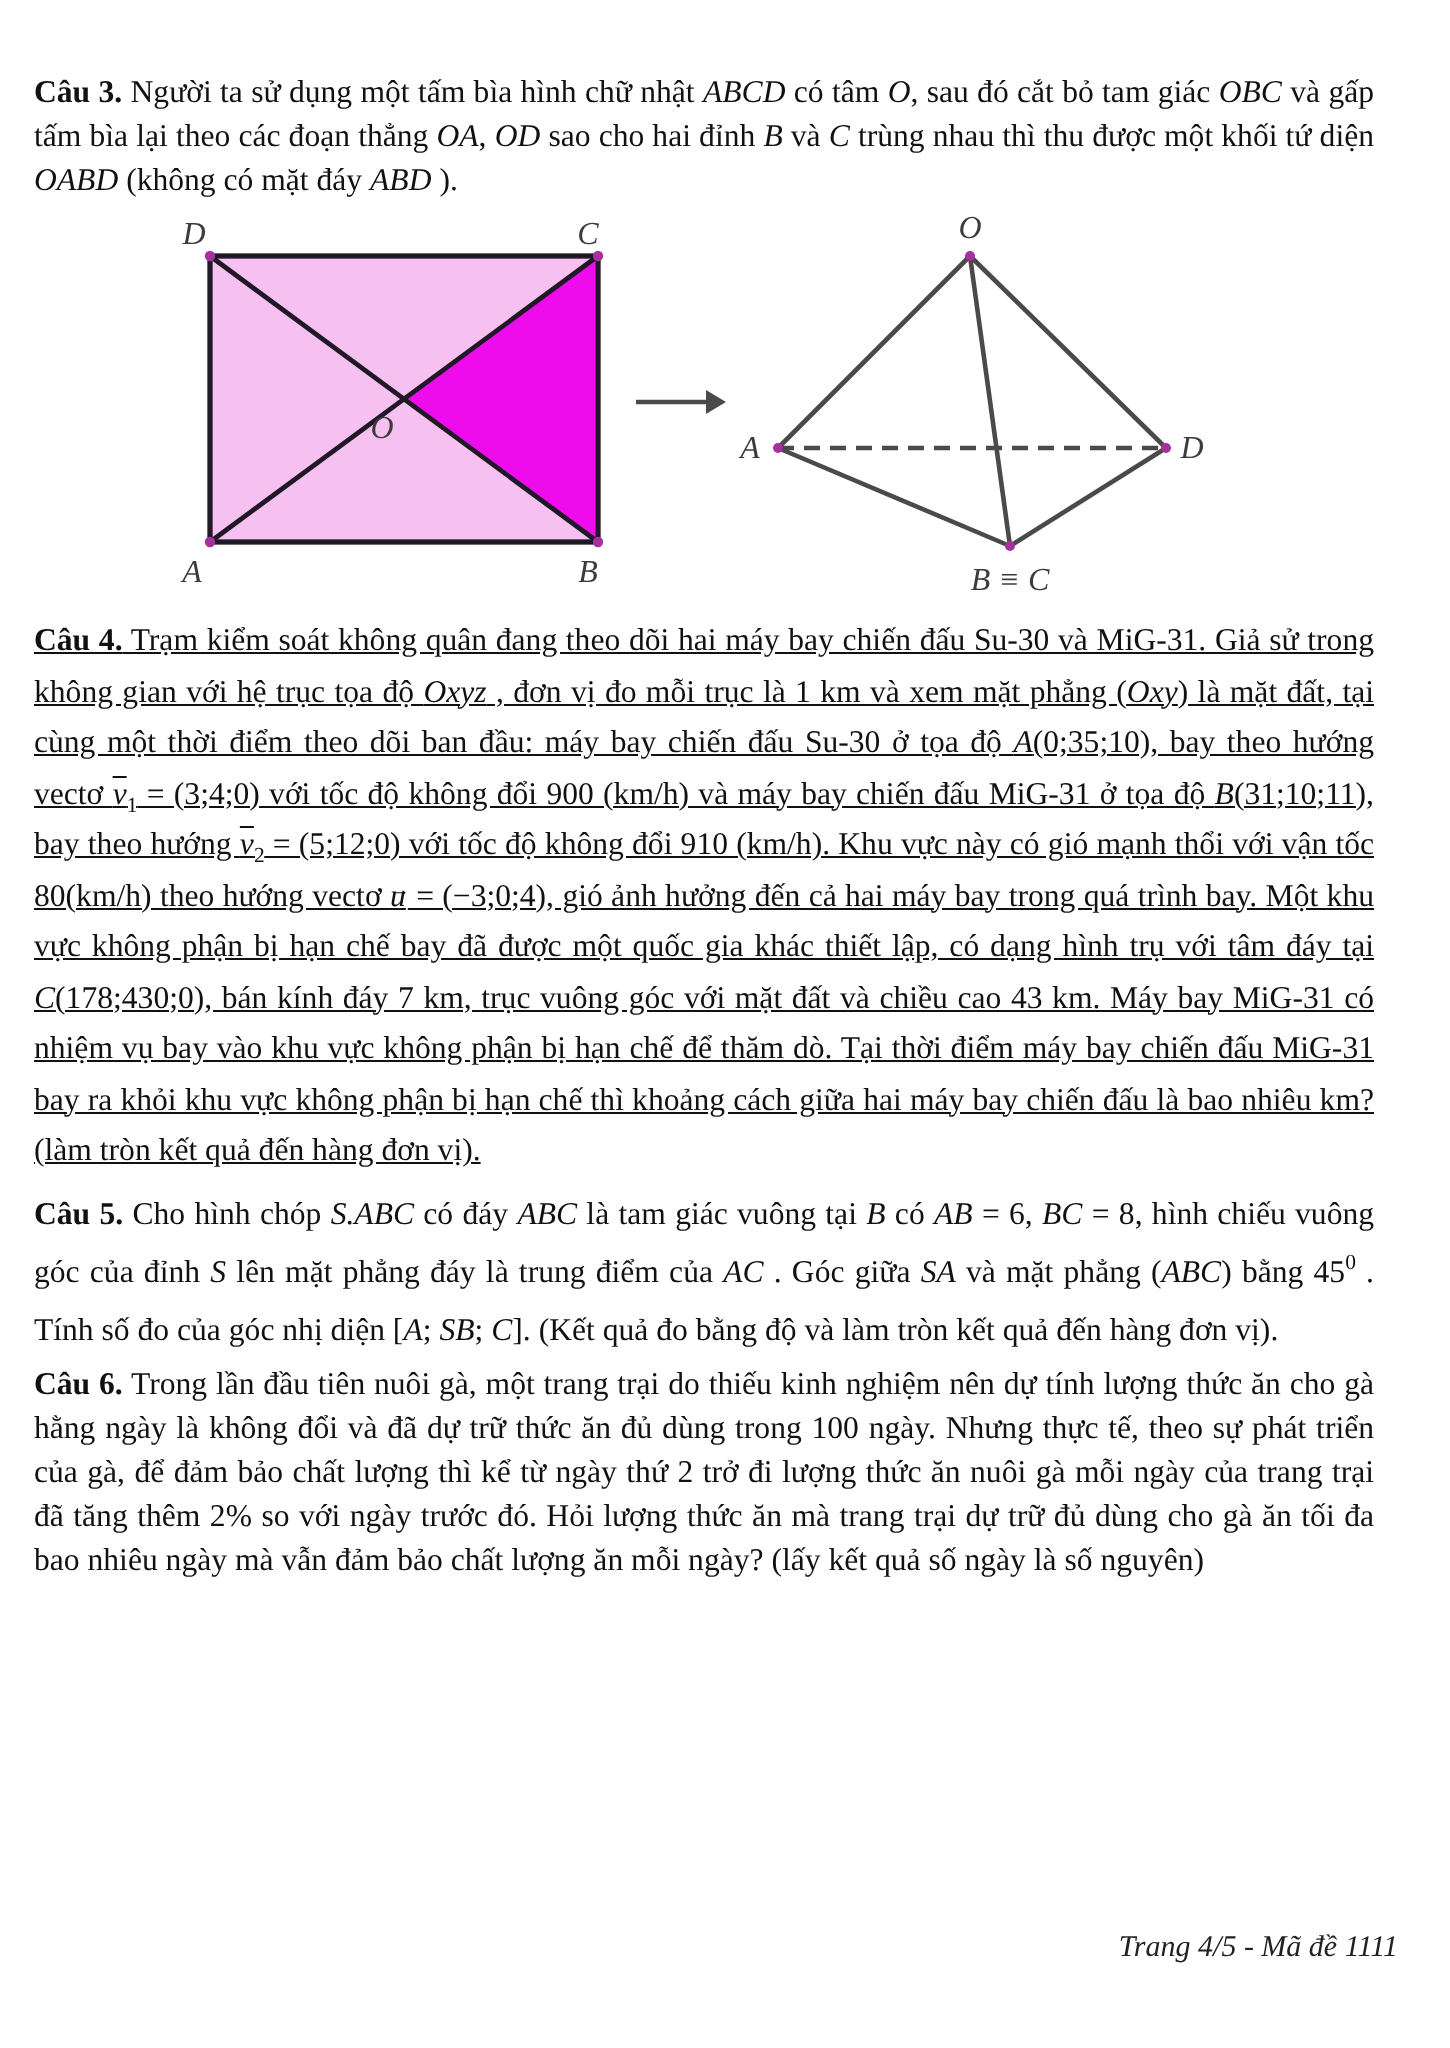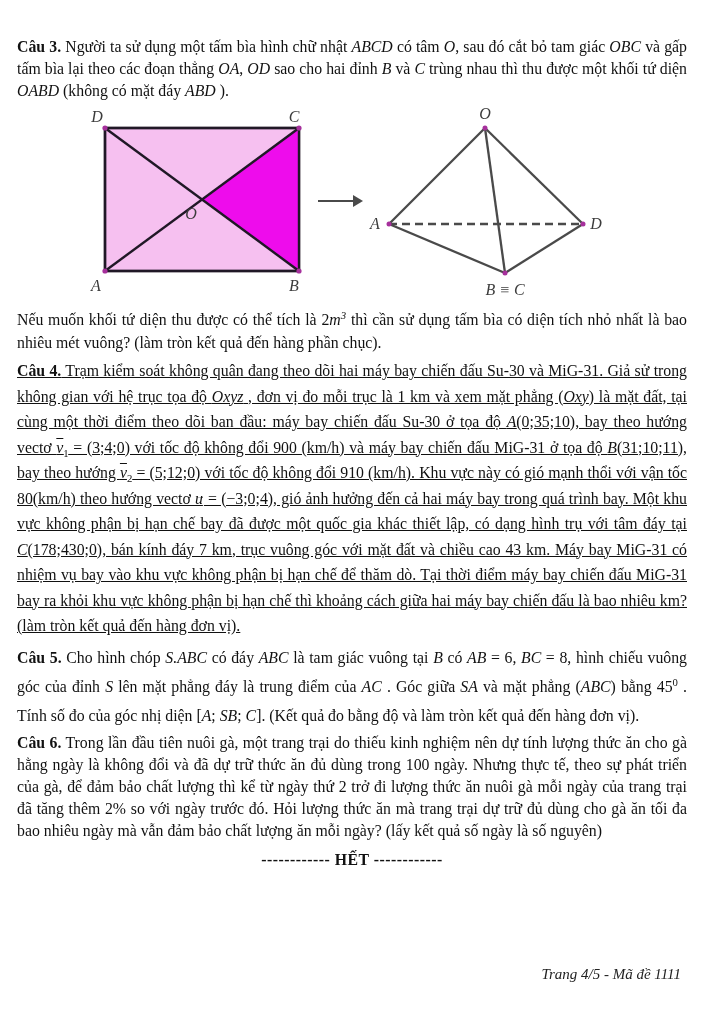--- a/index.html
+++ b/index.html
@@ -23,21 +23,21 @@
   .vec{position:relative;font-style:italic;margin-right:1px;}
   .vec::after{content:"\2192";position:absolute;left:0;top:-0.70em;font-size:0.62em;font-style:normal;}
   .figure-row{position:relative;height:196px;margin:4px 0 6px 0;}
   .fig-abs{position:absolute;top:0;}
   #fig-rect{left:60px;}
   #fig-arrow{left:300px;top:85px;}
   #fig-tetra{left:346px;}
   .fig-label{font-family:"Liberation Serif",serif;font-style:italic;font-size:16px;}
   .separator{text-align:center;font-weight:bold;margin-top:9px;letter-spacing:0.5px;}
   .notice{text-align:center;font-weight:bold;font-style:italic;margin-top:2px;}
-  .pagefoot{position:absolute;right:44px;top:966px;font-style:italic;font-size:15px;color:#222;}
+  .pagefoot{position:absolute;right:26px;top:966px;font-style:italic;font-size:15px;color:#222;}
 </style>
 </head>
 <body>
 
 <div class="content">
 
   <p class="lh22"><span class="b">Câu 3.</span><span> Người ta sử dụng một tấm bìa hình chữ nhật </span><span class="i">ABCD</span><span> có tâm </span><span class="i">O</span><span>, sau đó cắt bỏ tam giác </span><span class="i">OBC</span><span> và gấp tấm bìa lại theo các đoạn thẳng </span><span class="i">OA</span><span>, </span><span class="i">OD</span><span> sao cho hai đỉnh </span><span class="i">B</span><span> và </span><span class="i">C</span><span> trùng nhau thì thu được một khối tứ diện </span><span class="i">OABD</span><span> (không có mặt đáy </span><span class="i">ABD</span><span> ).</span></p>
 
   <div class="figure-row">
 
@@ -74,25 +74,23 @@
       <circle cx="26" cy="118" r="2.5" fill="#a6309c"></circle>
       <circle cx="220" cy="118" r="2.5" fill="#a6309c"></circle>
       <circle cx="142" cy="167" r="2.5" fill="#a6309c"></circle>
       <text class="fig-label" x="122" y="13" text-anchor="middle" fill="#3c3c3c">O</text>
       <text class="fig-label" x="12" y="123" text-anchor="middle" fill="#3c3c3c">A</text>
       <text class="fig-label" x="233" y="123" text-anchor="middle" fill="#3c3c3c">D</text>
       <text class="fig-label" x="142" y="189" text-anchor="middle" fill="#3c3c3c">B ≡ C</text>
     </svg>
   </div>
 
-  <p class="lh23 mt2"><span>Nếu muốn khối tứ diện thu được có thể tích là </span><span>2</span><span class="i">m</span><sup class="i">3</sup><span> thì cần sử dụng tấm bìa có diện tích nhỏ nhất là bao nhiêu mét vuông? (làm tròn kết quả đến hàng phần chục).</span></p>
 
   <p class="lh26 mt4"><span class="b">Câu 4.</span><span> Trạm kiểm soát không quân đang theo dõi hai máy bay chiến đấu Su-30 và MiG-31. Giả sử trong không gian với hệ trục tọa độ </span><span class="i">Oxyz</span><span> , đơn vị đo mỗi trục là 1 km và xem mặt phẳng (</span><span class="i">Oxy</span><span>) là mặt đất, tại cùng một thời điểm theo dõi ban đầu: máy bay chiến đấu Su-30 ở tọa độ </span><span class="i">A</span><span>(0;35;10), bay theo hướng vectơ </span><span class="i ov">v</span><sub>1</sub><span> = (3;4;0) với tốc độ không đổi 900 (km/h) và máy bay chiến đấu MiG-31 ở tọa độ </span><span class="i">B</span><span>(31;10;11), bay theo hướng </span><span class="i ov">v</span><sub>2</sub><span> = (5;12;0) với tốc độ không đổi 910 (km/h). Khu vực này có gió mạnh thổi với vận tốc 80(km/h) theo hướng vectơ </span><span class="vec">u</span><span> = (−3;0;4), gió ảnh hưởng đến cả hai máy bay trong quá trình bay. Một khu vực không phận bị hạn chế bay đã được một quốc gia khác thiết lập, có dạng hình trụ với tâm đáy tại </span><span class="i">C</span><span>(178;430;0), bán kính đáy 7 km, trục vuông góc với mặt đất và chiều cao 43 km. Máy bay MiG-31 có nhiệm vụ bay vào khu vực không phận bị hạn chế để thăm dò. Tại thời điểm máy bay chiến đấu MiG-31 bay ra khỏi khu vực không phận bị hạn chế thì khoảng cách giữa hai máy bay chiến đấu là bao nhiêu km? (làm tròn kết quả đến hàng đơn vị).</span></p>
 
   <p class="lh29 mt4"><span class="b">Câu 5.</span><span> Cho hình chóp </span><span class="i">S.ABC</span><span> có đáy </span><span class="i">ABC</span><span> là tam giác vuông tại </span><span class="i">B</span><span> có </span><span class="i">AB</span><span> = 6, </span><span class="i">BC</span><span> = 8, hình chiếu vuông góc của đỉnh </span><span class="i">S</span><span> lên mặt phẳng đáy là trung điểm của </span><span class="i">AC</span><span> . Góc giữa </span><span class="i">SA</span><span> và mặt phẳng (</span><span class="i">ABC</span><span>) bằng 45</span><sup>0</sup><span> . Tính số đo của góc nhị diện [</span><span class="i">A</span><span>; </span><span class="i">SB</span><span>; </span><span class="i">C</span><span>]. (Kết quả đo bằng độ và làm tròn kết quả đến hàng đơn vị).</span></p>
 
   <p class="lh22 mt2"><span class="b">Câu 6.</span><span> Trong lần đầu tiên nuôi gà, một trang trại do thiếu kinh nghiệm nên dự tính lượng thức ăn cho gà hằng ngày là không đổi và đã dự trữ thức ăn đủ dùng trong 100 ngày. Nhưng thực tế, theo sự phát triển của gà, để đảm bảo chất lượng thì kể từ ngày thứ 2 trở đi lượng thức ăn nuôi gà mỗi ngày của trang trại đã tăng thêm 2% so với ngày trước đó. Hỏi lượng thức ăn mà trang trại dự trữ đủ dùng cho gà ăn tối đa bao nhiêu ngày mà vẫn đảm bảo chất lượng ăn mỗi ngày? (lấy kết quả số ngày là số nguyên)</span></p>
 
-  <div class="separator">------------ HẾT ------------</div>
 
 </div>
 
 <div class="pagefoot">Trang 4/5 - Mã đề 1111</div>
 
 </body></html>

